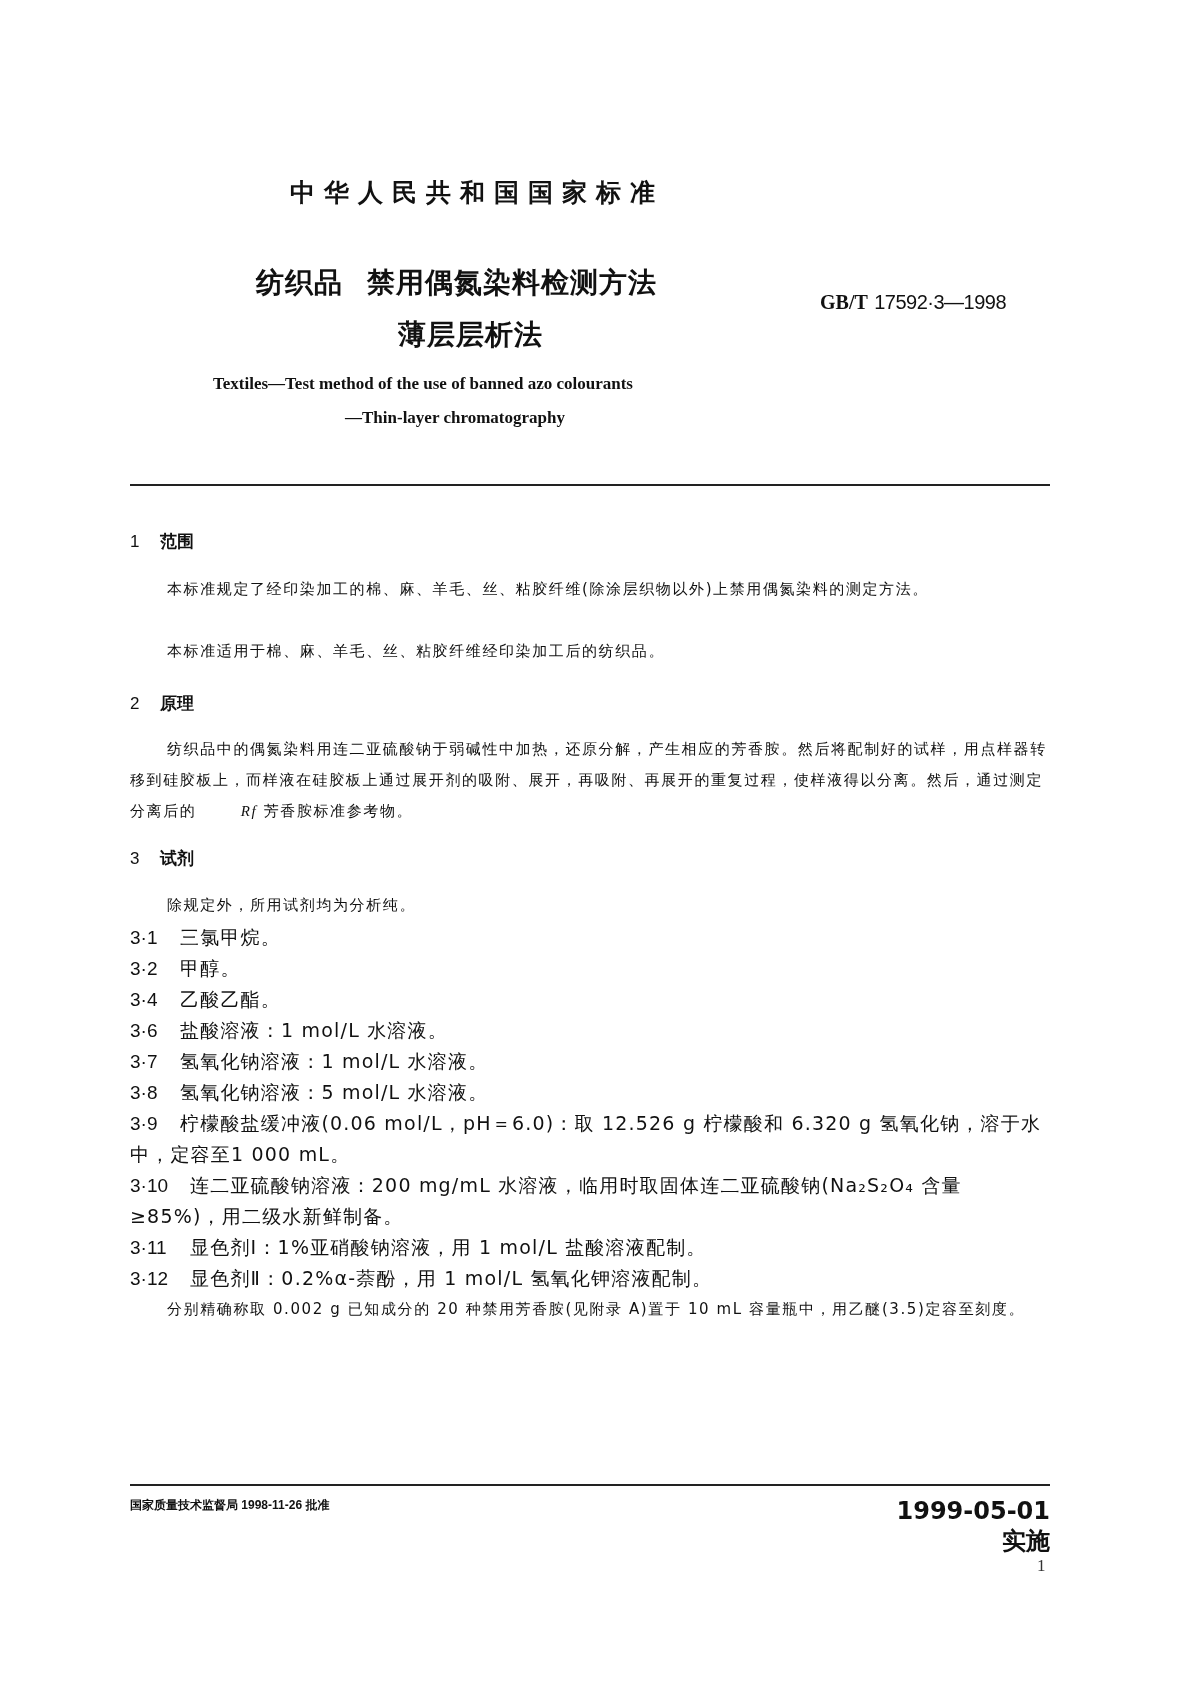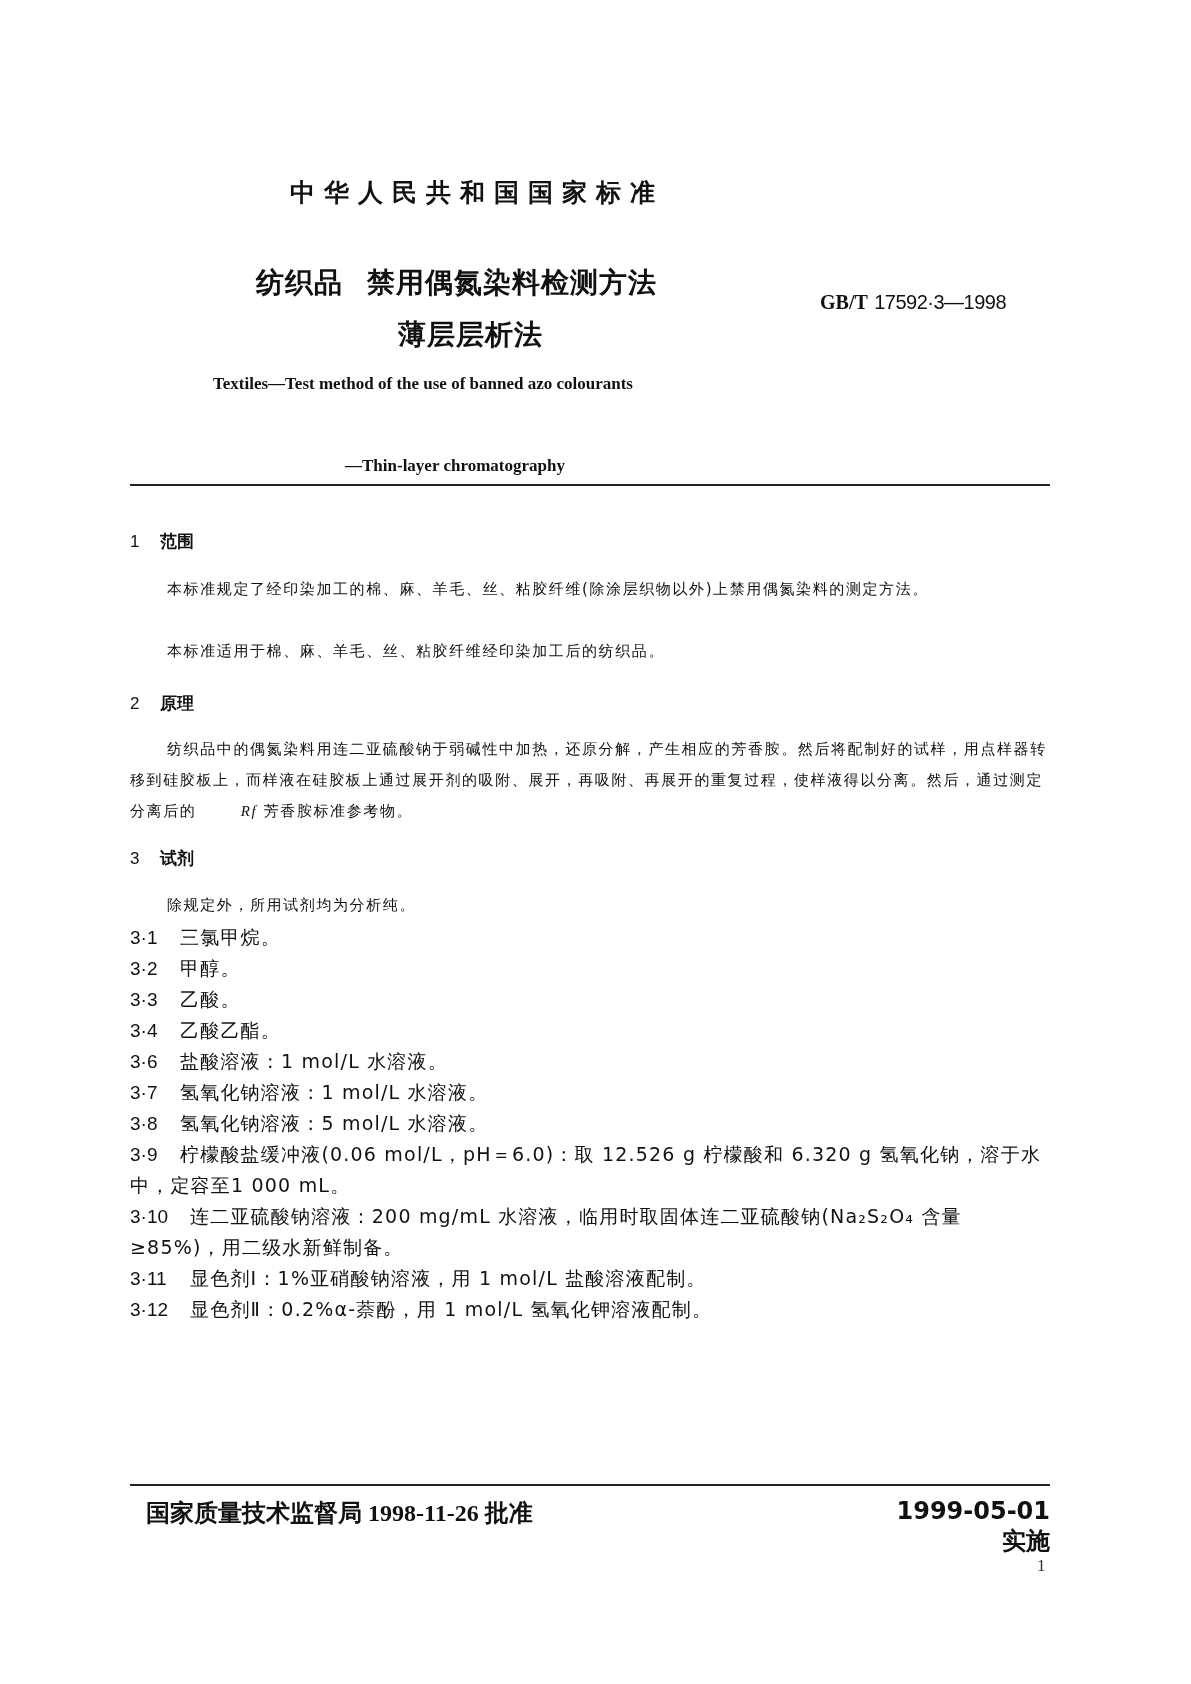--- a/index.html
+++ b/index.html
@@ -6,32 +6,32 @@
   body { width: 1191px; height: 1684px; position: relative; overflow: hidden; color: #111; font-family: "DejaVu Serif", "Liberation Serif", serif; }
   .abs { position: absolute; }
   .national { left: 290px; top: 176px; font-family: "DejaVu Sans", sans-serif; font-weight: bold; font-size: 25px; letter-spacing: 9px; }
   .title1 { left: 256px; top: 264px; font-family: "DejaVu Sans", sans-serif; font-weight: bold; font-size: 28px; letter-spacing: 1px; }
   .title1 .gap { display: inline-block; width: 24px; }
   .title2 { left: 398px; top: 316px; font-family: "DejaVu Sans", sans-serif; font-weight: bold; font-size: 28px; letter-spacing: 1px; }
   .stdno { left: 820px; top: 290px; font-size: 20px; }
   .stdno .gb { font-family: "Liberation Serif", serif; font-weight: bold; }
   .stdno .num { font-family: "Liberation Sans", sans-serif; letter-spacing: -0.5px; }
   .en1 { left: 213px; top: 374px; font-family: "Liberation Serif", serif; font-weight: bold; font-size: 17px; }
-  .en2 { left: 345px; top: 408px; font-family: "Liberation Serif", serif; font-weight: bold; font-size: 17px; margin-top: 48px; }
+  .en2 { left: 345px; top: 408px; font-family: "Liberation Serif", serif; font-weight: bold; font-size: 17px; }
   .rule-top { left: 130px; top: 484px; width: 920px; height: 2px; background: #222; }
   .rule-bottom { left: 130px; top: 1484px; width: 920px; height: 2px; background: #222; }
   .sec { font-family: "DejaVu Sans", sans-serif; font-size: 17px; }
   .sec .n { display: inline-block; width: 30px; font-family: "Liberation Sans", sans-serif; }
   .sec .t { font-weight: bold; }
   .para { font-size: 15px; line-height: 31px; width: 920px; letter-spacing: 1.6px; font-family: "DejaVu Sans", sans-serif; }
   .indent { text-indent: 37px; }
   .item { font-family: "DejaVu Sans", sans-serif; font-size: 19px; width: 920px; line-height: 31px; letter-spacing: 1.2px; }
   .item .no { display: inline-block; min-width: 50px; font-family: "Liberation Sans", sans-serif; letter-spacing: 0; }
   .item .no.wide { min-width: 60px; }
-  .footer-left { left: 146px; top: 1497px; font-family: Liberation Serif, serif; font-weight: bold; font-size: 24px; }
+  .footer-left { left: 130px; top: 1497px; font-family: Liberation Sans, sans-serif; font-weight: bold; font-size: 12px; }
   .footer-right { left: 880px; top: 1497px; font-family: "DejaVu Sans", sans-serif; font-weight: bold; font-size: 24px; text-align: right; width: 170px; }
   .pageno { left: 1037px; top: 1556px; font-family: "Liberation Serif", serif; font-size: 17px; color: #333; }
   i.rf { font-family: "Liberation Serif", serif; font-style: italic; margin-left: 38px; }
 </style>
 </head>
 <body>
 
 <div class="abs national">中华人民共和国国家标准</div>
 
 <div class="abs title1">
@@ -60,27 +60,27 @@
 <div class="abs para indent" style="left:130px; top:734px;"><span>纺织品中的偶氮染料用连二亚硫酸钠于弱碱性中加热，还原分解，产生相应的芳香胺。然后将配制好的试样，用点样器转移到硅胶板上，而样液在硅胶板上通过展开剂的吸附、展开，再吸附、再展开的重复过程，使样液得以分离。然后，通过测定分离后的 </span><i class="rf">Rf</i><span> 芳香胺标准参考物。</span></div>
 
 <div class="abs sec" style="left:130px; top:847px;">
   <span class="n">3</span><span class="t">试剂</span>
 </div>
 <div class="abs para indent" style="left:130px; top:890px;">除规定外，所用试剂均为分析纯。</div>
 
 <div class="abs" style="left:130px; top:922px;">
   <div class="item"><span class="no">3·1</span><span>三氯甲烷。</span></div>
   <div class="item"><span class="no">3·2</span><span>甲醇。</span></div>
-  <div class="item"><span class="no">3·3</span><span>乙酸。</span></div>
   <div class="item"><span class="no">3·4</span><span>乙酸乙酯。</span></div>
   <div class="item"><span class="no">3·6</span><span>盐酸溶液：1 mol/L 水溶液。</span></div>
   <div class="item"><span class="no">3·7</span><span>氢氧化钠溶液：1 mol/L 水溶液。</span></div>
   <div class="item"><span class="no">3·8</span><span>氢氧化钠溶液：5 mol/L 水溶液。</span></div>
   <div class="item"><span class="no">3·9</span><span>柠檬酸盐缓冲液(0.06 mol/L，pH＝6.0)：取 12.526 g 柠檬酸和 6.320 g 氢氧化钠，溶于水中，定容至1 000 mL。</span></div>
   <div class="item"><span class="no wide">3·10</span><span>连二亚硫酸钠溶液：200 mg/mL 水溶液，临用时取固体连二亚硫酸钠(Na₂S₂O₄ 含量≥85%)，用二级水新鲜制备。</span></div>
   <div class="item"><span class="no wide">3·11</span><span>显色剂Ⅰ：1%亚硝酸钠溶液，用 1 mol/L 盐酸溶液配制。</span></div>
   <div class="item"><span class="no wide">3·12</span><span>显色剂Ⅱ：0.2%α-萘酚，用 1 mol/L 氢氧化钾溶液配制。</span></div>
+  <div class="para indent" style="width:920px;">分别精确称取 0.002 g 已知成分的 20 种禁用芳香胺(见附录 A)置于 10 mL 容量瓶中，用乙醚(3.5)定容至刻度。</div>
 </div>
 
 <div class="abs rule-bottom"></div>
 <div class="abs footer-left">国家质量技术监督局 1998-11-26 批准</div>
 <div class="abs footer-right">1999-05-01 实施</div>
 <div class="abs pageno">1</div>
 
 </body></html>

